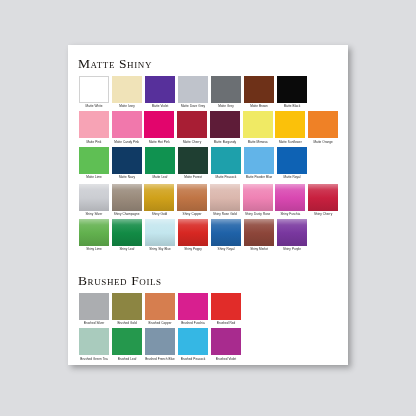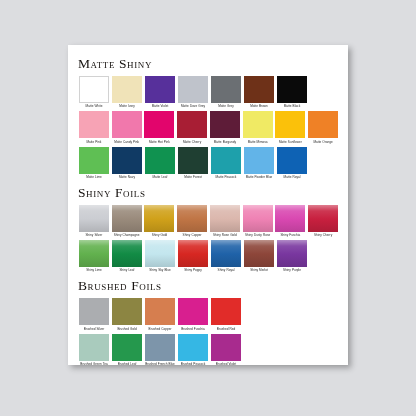--- a/index.html
+++ b/index.html
@@ -35,21 +35,21 @@
     font-family: "Liberation Serif", serif;
     font-variant: small-caps;
     font-size: 13.5px;
     letter-spacing: 0.6px;
     color: #16120f;
     margin: 0 0 5px 0;
     line-height: 1.05;
     white-space: nowrap;
   }
   .sec-shiny .section-title { margin-top: 6px; }
-  .sec-brushed .section-title { margin-top: 6px; }
+  .sec-brushed .section-title { margin-top: 22px; }
   .row {
     display: flex;
     flex-direction: row;
     align-items: flex-start;
     margin-bottom: 2px;
   }
   .cell {
     width: 32px;
     margin-right: 1px;
     display: flex;
@@ -175,21 +175,20 @@
             </div>
             <div class="cell">
               <div class="chip" style="background: rgb(14, 98, 180);"></div>
               <div class="chip-label">Matte Royal</div>
             </div>
           </div>
         </div>
     </div>
 
     <div class="section sec-shiny">
-      <div class="section-title">Shiny Foils</div>
       <div class="rows">
           <div class="row">
             <div class="cell">
               <div class="chip" style="background: linear-gradient(rgba(255, 255, 255, 0.42) 0%, rgba(255, 255, 255, 0.1) 22%, rgb(203, 205, 210) 52%, rgba(0, 0, 0, 0.13) 100%), rgb(203, 205, 210);"></div>
               <div class="chip-label">Shiny Silver</div>
             </div>
             <div class="cell">
               <div class="chip" style="background: linear-gradient(rgba(255, 255, 255, 0.42) 0%, rgba(255, 255, 255, 0.1) 22%, rgb(154, 139, 124) 52%, rgba(0, 0, 0, 0.13) 100%), rgb(154, 139, 124);"></div>
               <div class="chip-label">Shiny Champagne</div>
             </div>

